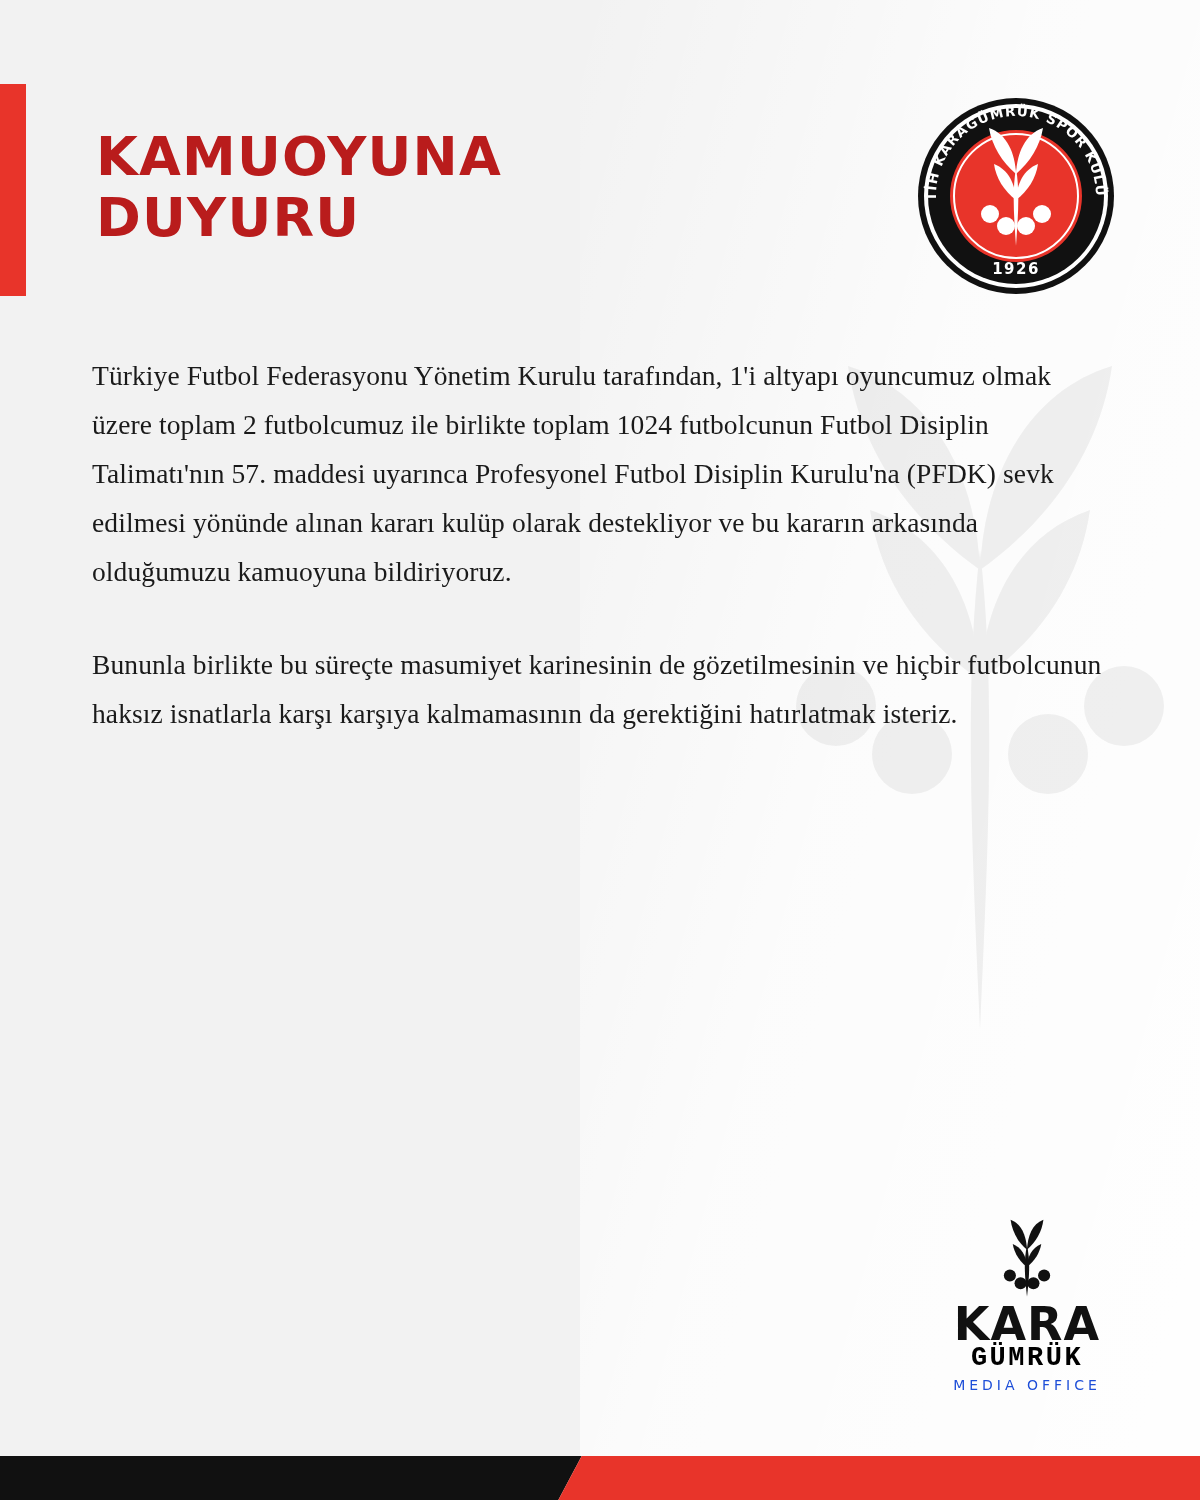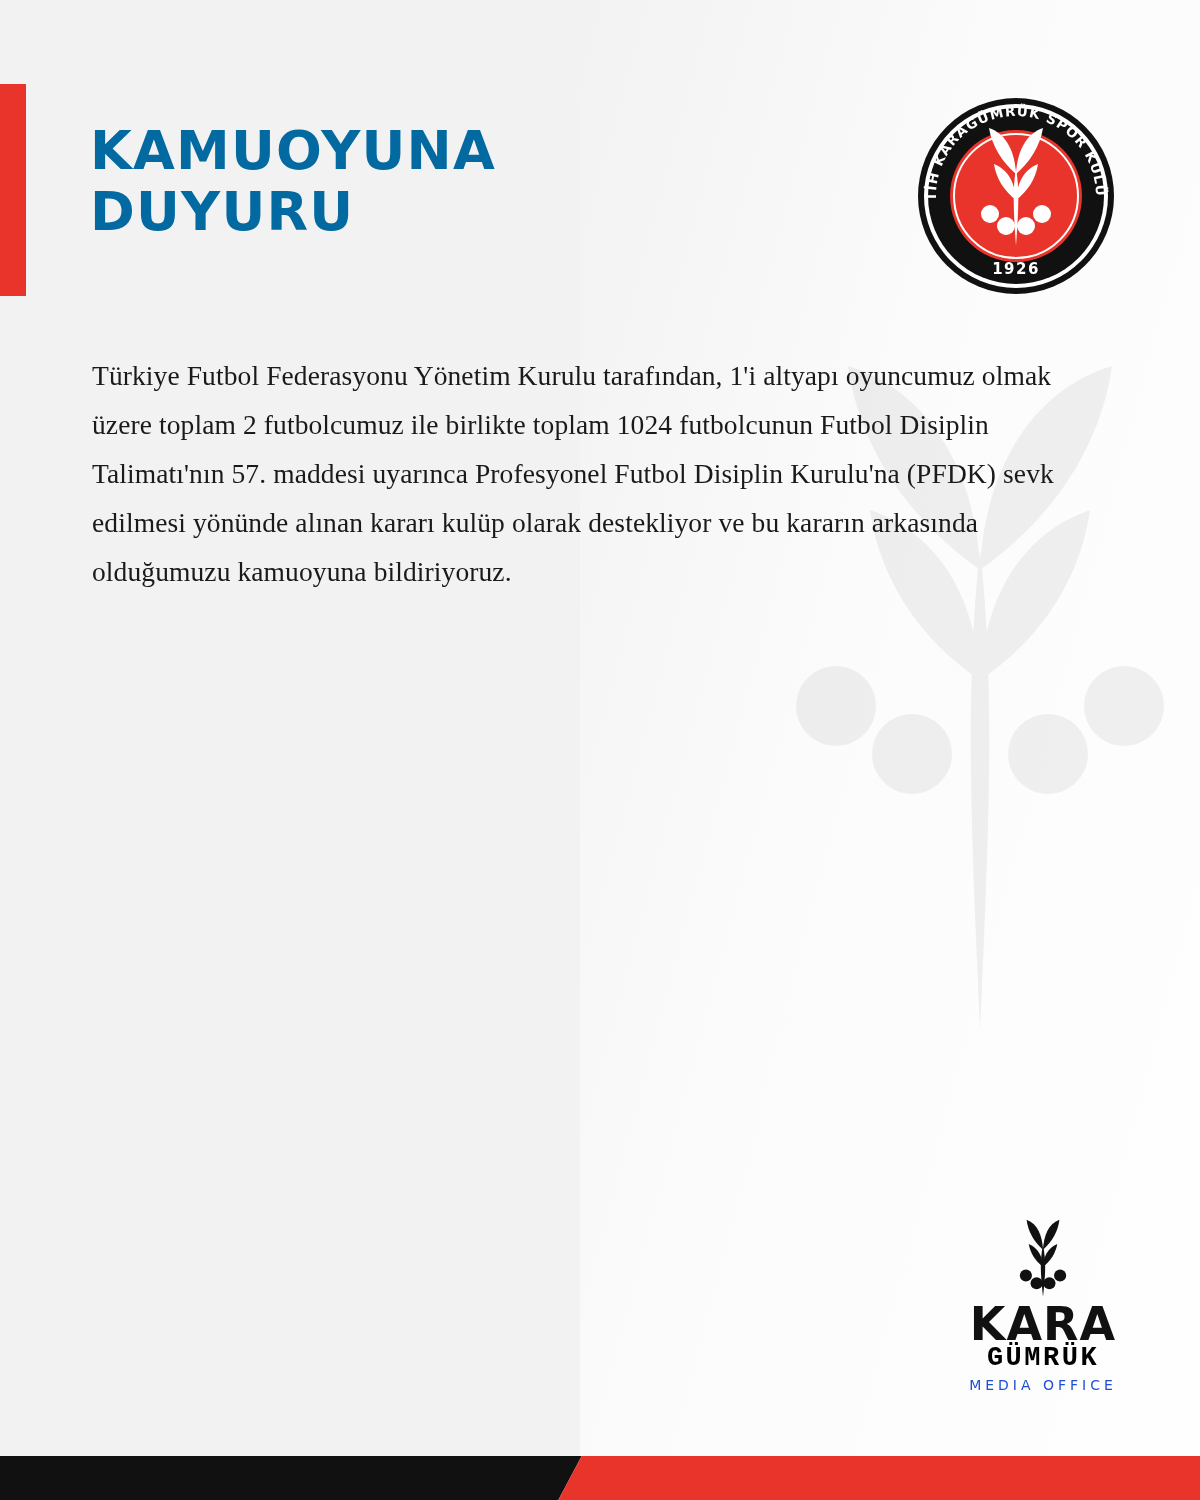--- a/index.html
+++ b/index.html
@@ -54,22 +54,22 @@
     left: 88px;
     top: 118px;
     width: 800px;
   }
   .headline {
     font-family: "DejaVu Sans", sans-serif;
     font-weight: 700;
     font-size: 54px;
     line-height: 1.13;
     letter-spacing: 1.2px;
-    color: #0369a1;
-    margin: 2px;
+    color: #b91c1c;
+    margin: 8px;
     text-transform: uppercase;
   }
 
   
   .crest {
     position: absolute;
     right: 84px;
     top: 96px;
     width: 200px;
     height: 200px;
@@ -88,21 +88,21 @@
     line-height: 1.78;
     color: #1a1a1a;
     margin: 0 0 44px 0;
     letter-spacing: 0.1px;
   }
   .para:last-child { margin-bottom: 0; }
 
   
   .media-lockup {
     position: absolute;
-    right: 62px;
+    right: 78px;
     bottom: 108px;
     width: 190px;
     text-align: center;
   }
   .media-lockup .sprig {
     display: block;
     margin: 0 auto 4px auto;
   }
   .media-lockup .kara {
     font-family: "DejaVu Sans", sans-serif;
@@ -203,20 +203,21 @@
     </g>
 
     <text font-family="DejaVu Sans, sans-serif" font-size="13.5" font-weight="700" fill="#ffffff" letter-spacing="1.1">
       <textPath href="#ringTop" startOffset="50%" text-anchor="middle">FATİH KARAGÜMRÜK SPOR KULÜBÜ</textPath>
     </text>
     <text x="100" y="178" text-anchor="middle" font-family="DejaVu Sans, sans-serif" font-size="15" font-weight="700" fill="#ffffff" letter-spacing="1.5">1926</text>
   </svg>
 
   <div class="body-text">
     <p class="para">Türkiye Futbol Federasyonu Yönetim Kurulu tarafından, 1'i altyapı oyuncumuz olmak üzere toplam 2 futbolcumuz ile birlikte toplam 1024 futbolcunun Futbol Disiplin Talimatı'nın 57. maddesi uyarınca Profesyonel Futbol Disiplin Kurulu'na (PFDK) sevk edilmesi yönünde alınan kararı kulüp olarak destekliyor ve bu kararın arkasında olduğumuzu kamuoyuna bildiriyoruz.</p>
+    <p class="para">Bununla birlikte bu süreçte masumiyet karinesinin de gözetilmesinin ve hiçbir futbolcunun haksız isnatlarla karşı karşıya kalmamasının da gerektiğini hatırlatmak isteriz.</p>
   </div>
 
   <div class="media-lockup">
     <svg class="sprig" width="86" height="82" viewBox="0 0 120 115">
       <g fill="#111111">
         <path d="M60 112 C57 85 55 62 60 40 C65 62 63 85 60 112 Z"></path>
         <path d="M60 46 C47 35 39 20 37 4 C53 10 59 27 60 46 Z"></path>
         <path d="M60 46 C73 35 81 20 83 4 C67 10 61 27 60 46 Z"></path>
         <path d="M60 70 C49 62 42 50 40 38 C54 44 59 56 60 70 Z"></path>
         <path d="M60 70 C71 62 78 50 80 38 C66 44 61 56 60 70 Z"></path>

